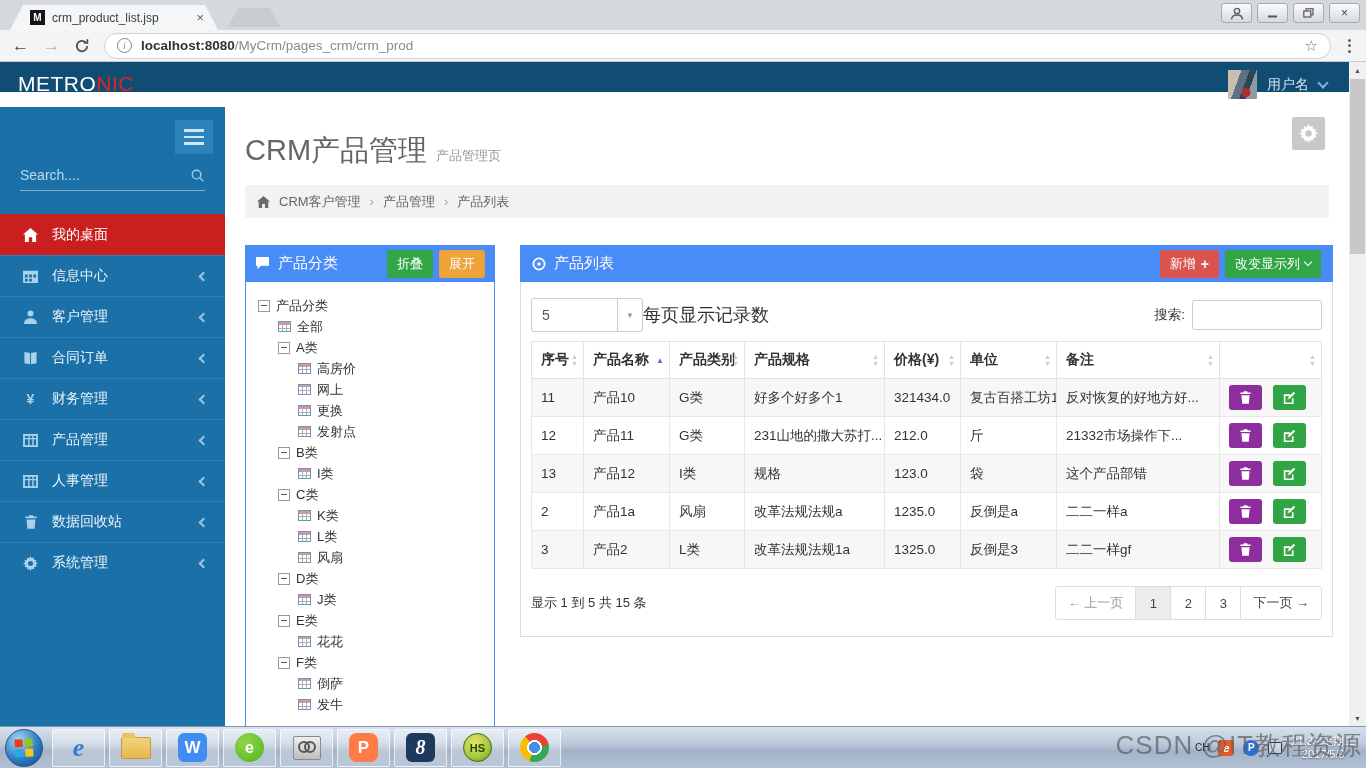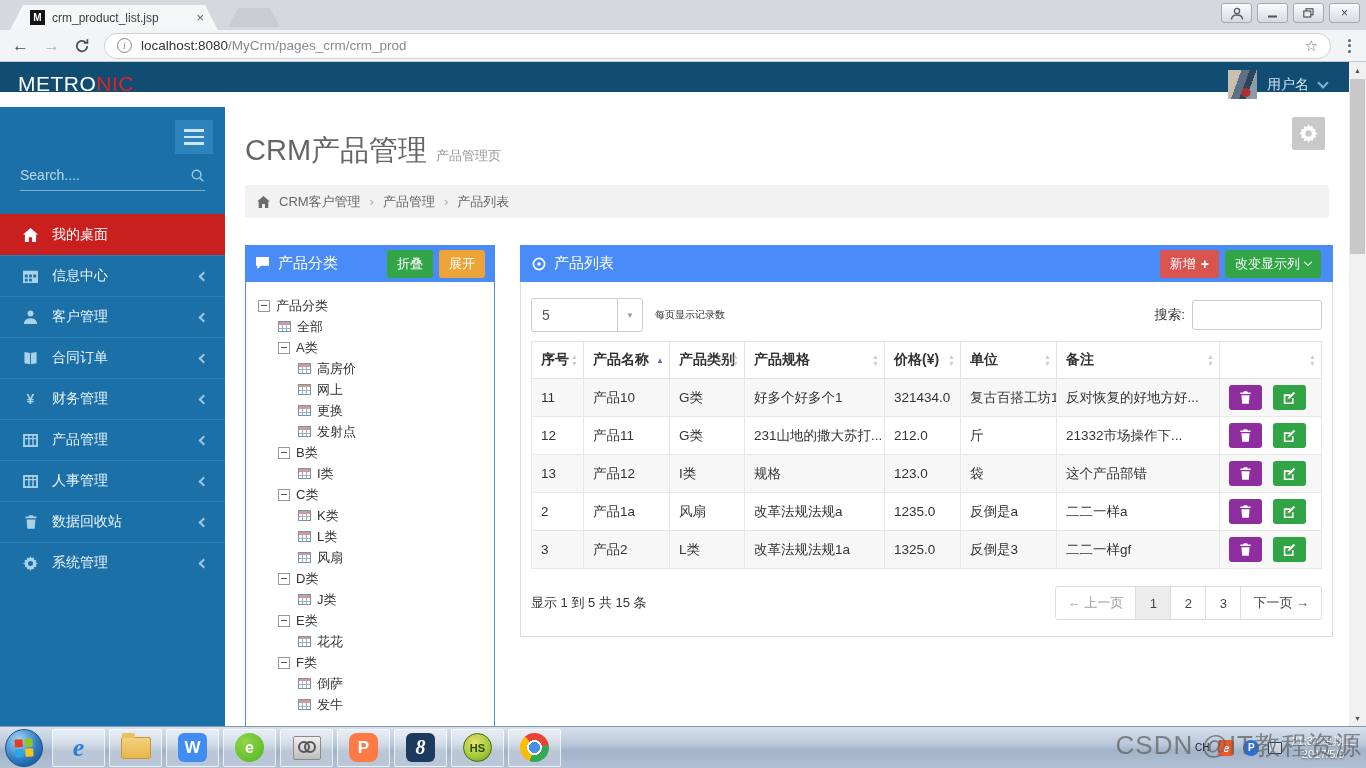--- a/index.html
+++ b/index.html
@@ -22,21 +22,21 @@
   .winctl{position:absolute;top:3px;right:6px;display:flex;gap:5px;align-items:center;}
   .wbtn{width:31px;height:20px;border:1px solid #a6aab0;border-radius:3px;
        background:linear-gradient(#fbfcfd,#d7dade);display:flex;align-items:center;justify-content:center;color:#444;font-size:12px;}
   .toolbar{height:32px;background:#f3f4f6;border-bottom:1px solid #c6c9ce;display:flex;align-items:center;padding:0 12px;gap:14px;}
   .nav-arrow{font-size:17px;color:#45484d;line-height:1;}
   .nav-arrow.fwd{color:#aeb1b6;}
   .addr{flex:1;height:26px;background:#fff;border:1px solid #cfd2d7;border-radius:13px;display:flex;align-items:center;padding:0 12px;gap:9px;}
   .info-i{width:15px;height:15px;border:1.4px solid #80868b;border-radius:50%;color:#80868b;font-size:10px;
        display:flex;align-items:center;justify-content:center;font-family:"Liberation Serif",serif;font-style:italic;flex:none;}
   .url{font-size:13.5px;color:#868b90;white-space:nowrap;}
-  .url b{color:#2f3337;font-weight:normal;}
+  .url b{color:#2f3337;font-weight:bold;}
   .star{margin-left:auto;color:#6e7control3;color:#6e7378;font-size:15px;}
   .menu3{display:flex;flex-direction:column;gap:2.5px;padding:0 3px;}
   .menu3 i{width:3px;height:3px;border-radius:50%;background:#5f6368;display:block;}
 
   
   #webview{position:absolute;top:62px;left:0;width:1349px;height:664px;background:#fff;overflow:hidden;}
   #vscroll{position:absolute;top:62px;right:0;width:17px;height:664px;background:#f0f0f0;}
   .sb-arr{height:16px;display:flex;align-items:center;justify-content:center;font-size:7px;color:#505050;}
   .sb-arr.down{position:absolute;bottom:0;left:0;right:0;}
   .sb-thumb{position:absolute;top:17px;left:1px;width:15px;height:175px;background:#c8c8c8;}
@@ -103,21 +103,21 @@
 
   
   .prod-panel{position:absolute;left:295px;top:138px;width:813px;}
   .prod-head{height:37px;background:#4a8cf7;display:flex;align-items:center;padding:0 12px;color:#fff;gap:8px;}
   .prod-actions{margin-left:auto;display:flex;gap:6px;}
   .prod-body{border:1px solid #ddd;border-top:none;background:#fff;padding:13px 10px 16px;}
   .controls{display:flex;align-items:center;height:40px;}
   .psize{width:112px;height:34px;border:1px solid #ccc;border-radius:3px;display:flex;align-items:center;background:#fff;}
   .psize-val{flex:1;padding-left:10px;font-size:14px;color:#555;}
   .psize-arrow{width:25px;height:100%;border-left:1px solid #ccc;display:flex;align-items:center;justify-content:center;color:#999;font-size:8px;}
-  .psize-label{margin-left:12px;font-size:10px;color:#333;}
+  .psize-label{font-size:18px;color:#333;}
   .search-area{margin-left:auto;display:flex;align-items:center;gap:7px;font-size:13.5px;color:#333;}
   .search-box{width:130px;height:30px;border:1px solid #ccc;border-radius:3px;background:#fff;font-family:inherit;font-size:13px;padding:0 8px;outline:none;}
 
   table.grid{width:100%;border-collapse:collapse;margin-top:6px;table-layout:fixed;border-radius:9px;}
   .grid th{font-size:14px;color:#333;text-align:left;padding:0 18px 0 9px;border:1px solid #e3e3e3;height:37px;position:relative;font-weight:bold;white-space:nowrap;overflow:hidden;}
   .grid td{font-size:13.5px;color:#333;padding:0 9px;height:38px;border:1px solid #e8e8e8;white-space:nowrap;overflow:hidden;}
   .grid tbody tr:nth-child(odd) td{background:#f7f7f7;}
   .sort{position:absolute;right:5px;top:50%;transform:translateY(-50%);display:flex;flex-direction:column;line-height:6.5px;font-size:7px;color:#ccc;}
   .sort-asc{position:absolute;right:5px;top:50%;transform:translateY(-50%);font-size:8px;color:#5f6bbf;}
   .cell-link{color:#4a7bbd;}

